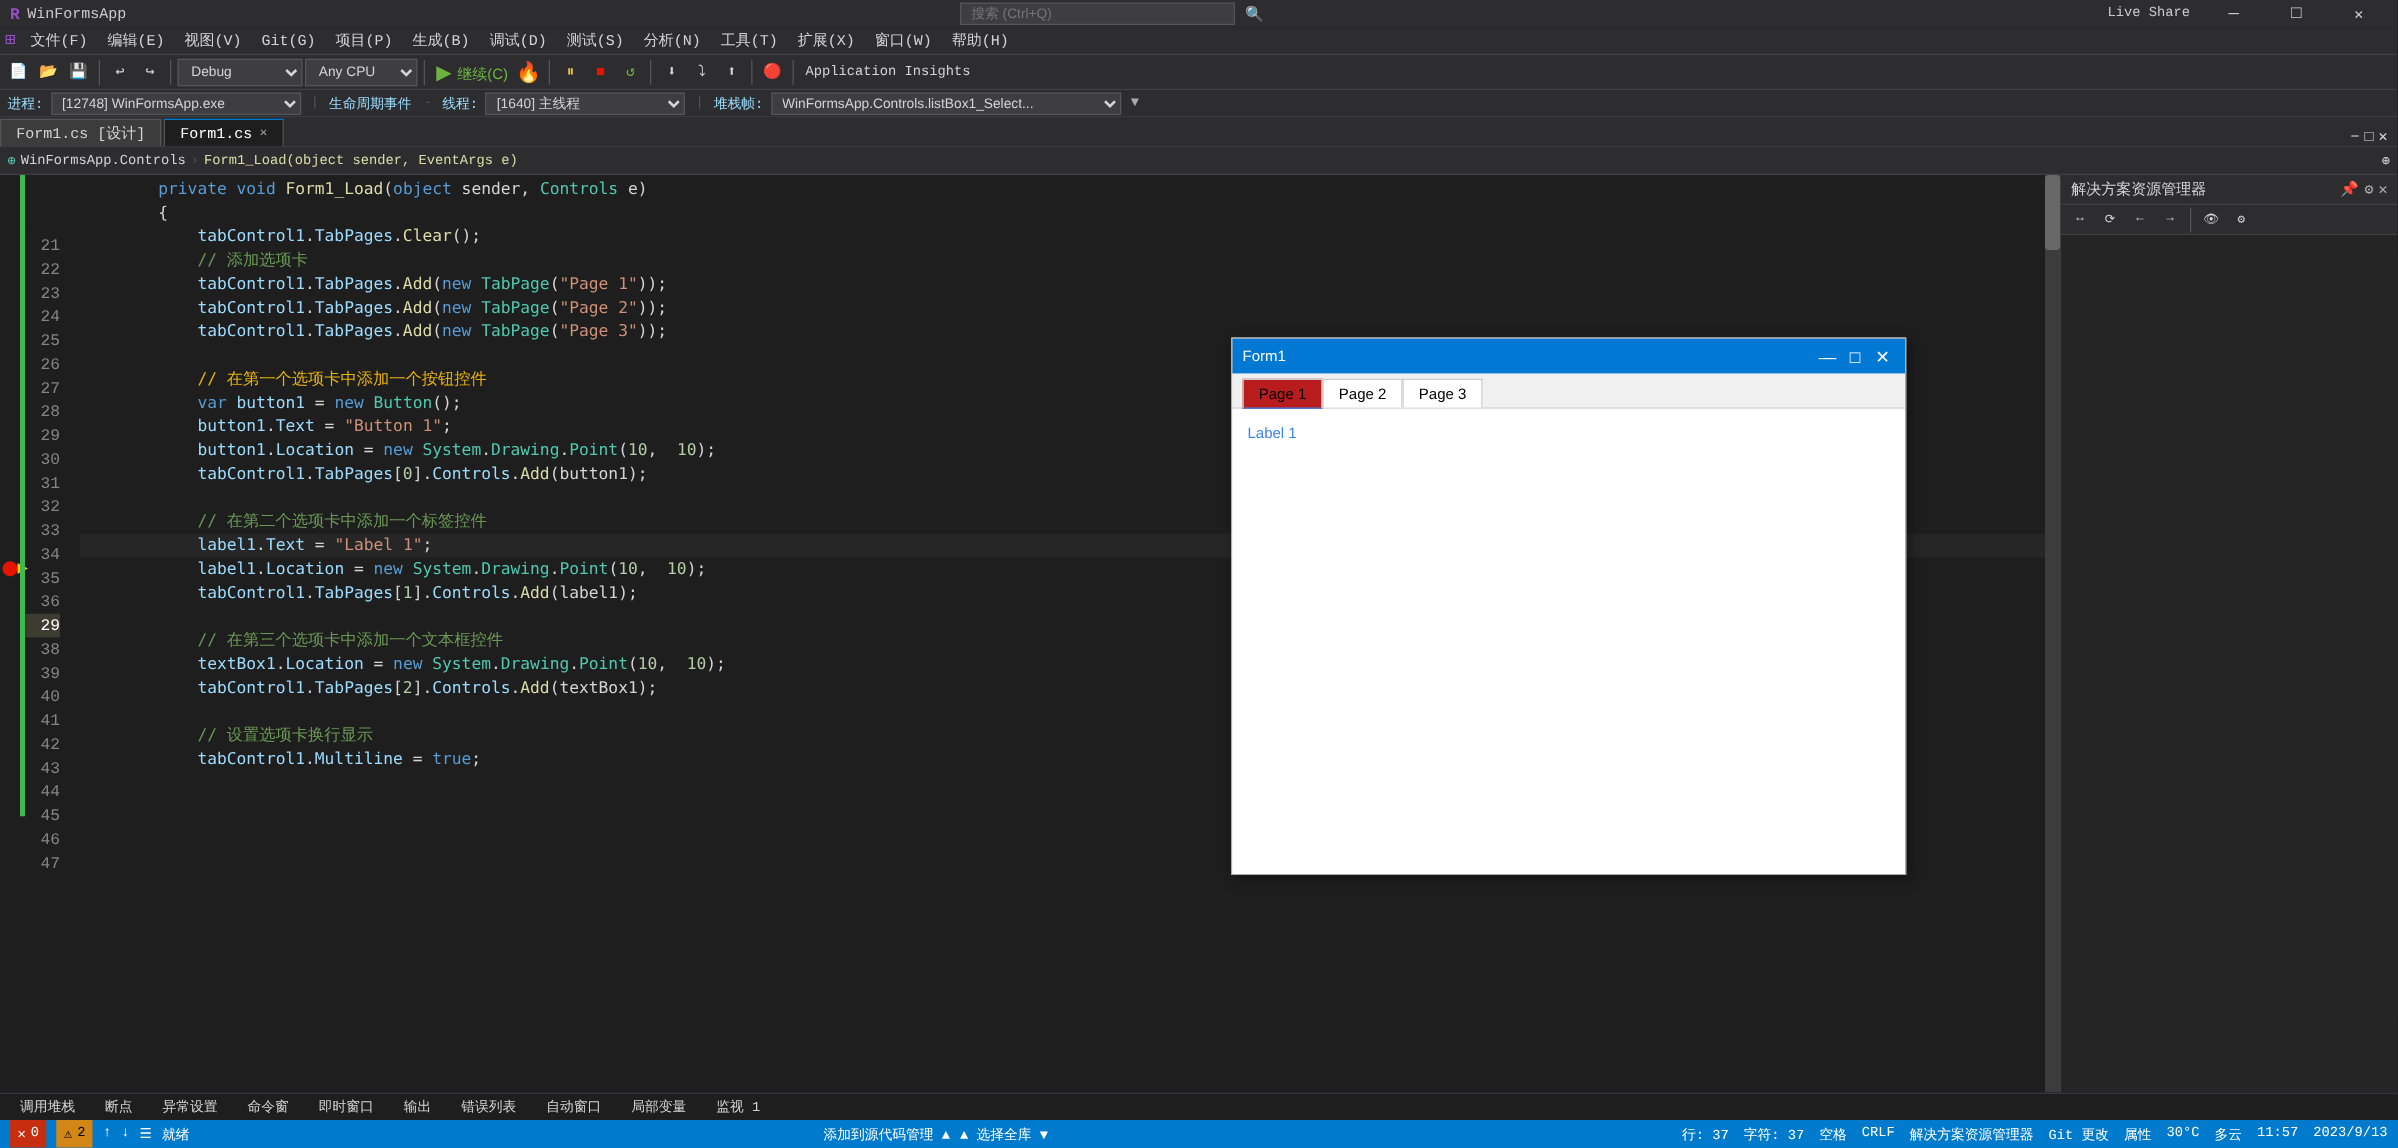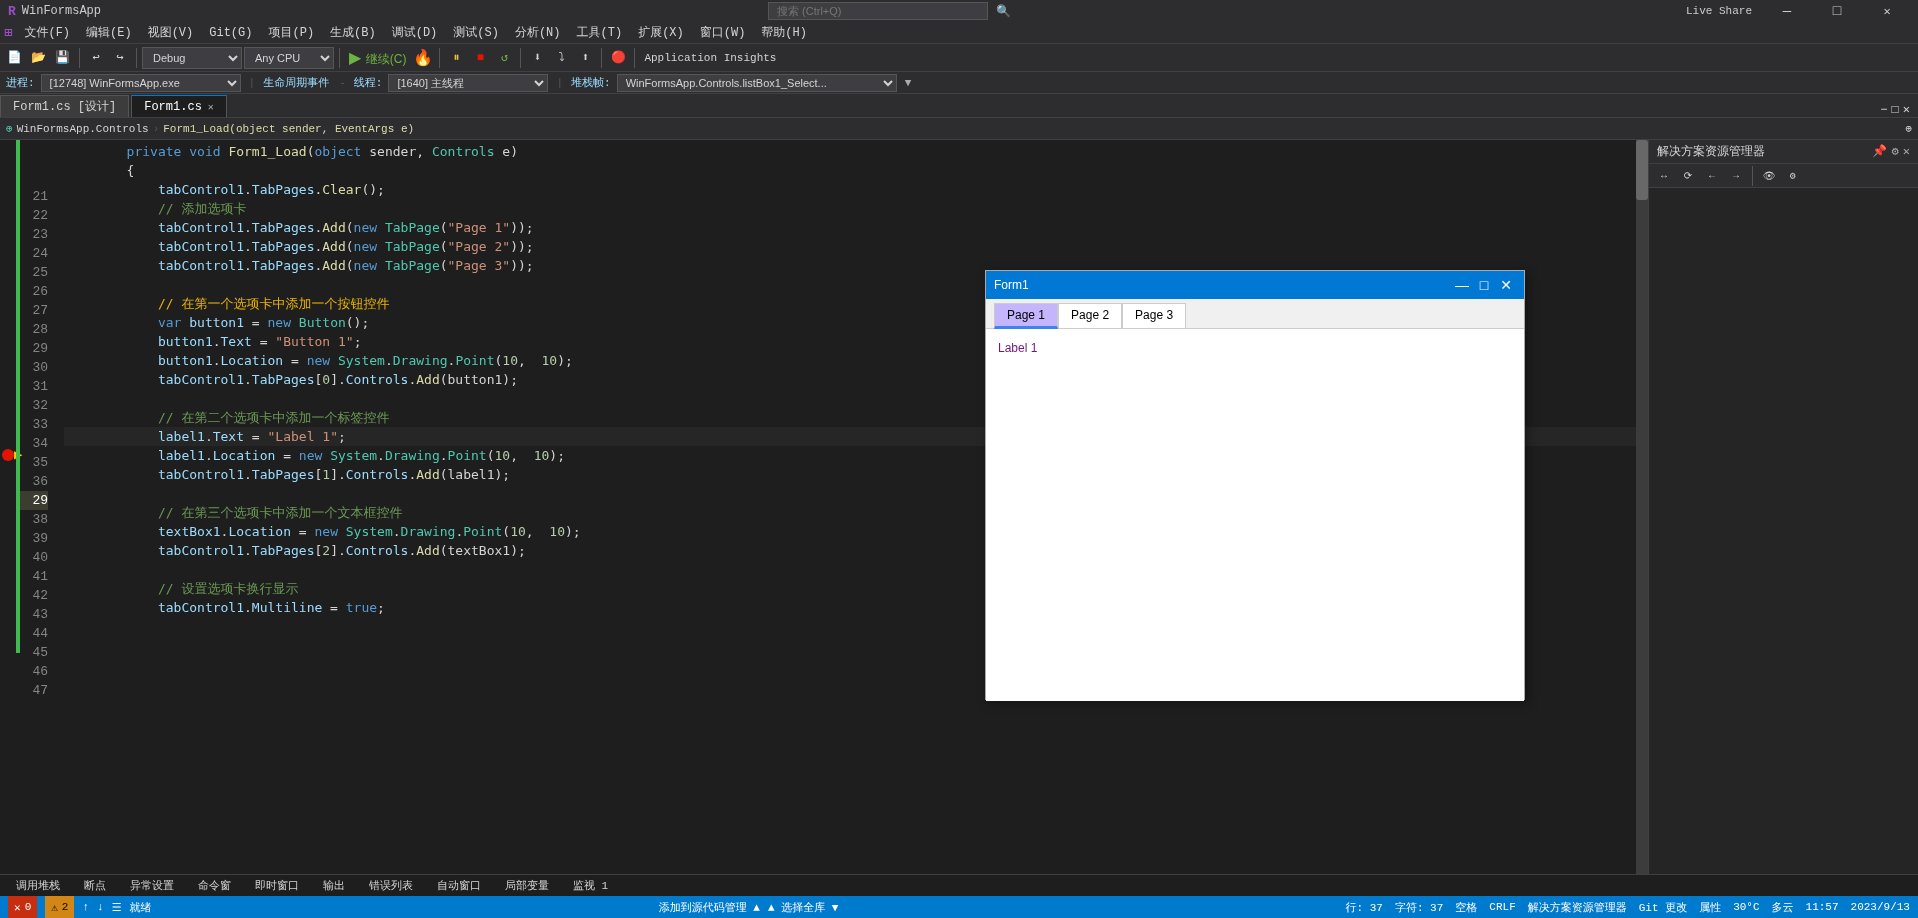--- a/index.html
+++ b/index.html
@@ -243,23 +243,23 @@
       border-bottom: 1px solid #ccc;
     }
     .form-tab {
       padding: 4px 12px;
       border: 1px solid #ccc;
       border-bottom: none;
       background: #fff;
       cursor: pointer;
       font-size: 12px;
     }
-    .form-tab.active { background: #c4b5fd; border-bottom: 3px solid #3b82f6; margin-bottom: -1px; }
+    .form-tab.active { background: #b91c1c; border-bottom: 1px solid #3b82f6; margin-bottom: -1px; }
     .form-inner { padding: 12px; background: #fff; height: calc(100% - 28px); }
-    .form-label { font-size: 12px; color: #701a75; }
+    .form-label { font-size: 12px; color: #3b82f6; }
     .code-line-num {
       height: 19px;
       line-height: 19px;
       color: #858585;
     }
   </style>
 </head>
 <body>
 
 <div class="title-bar">

